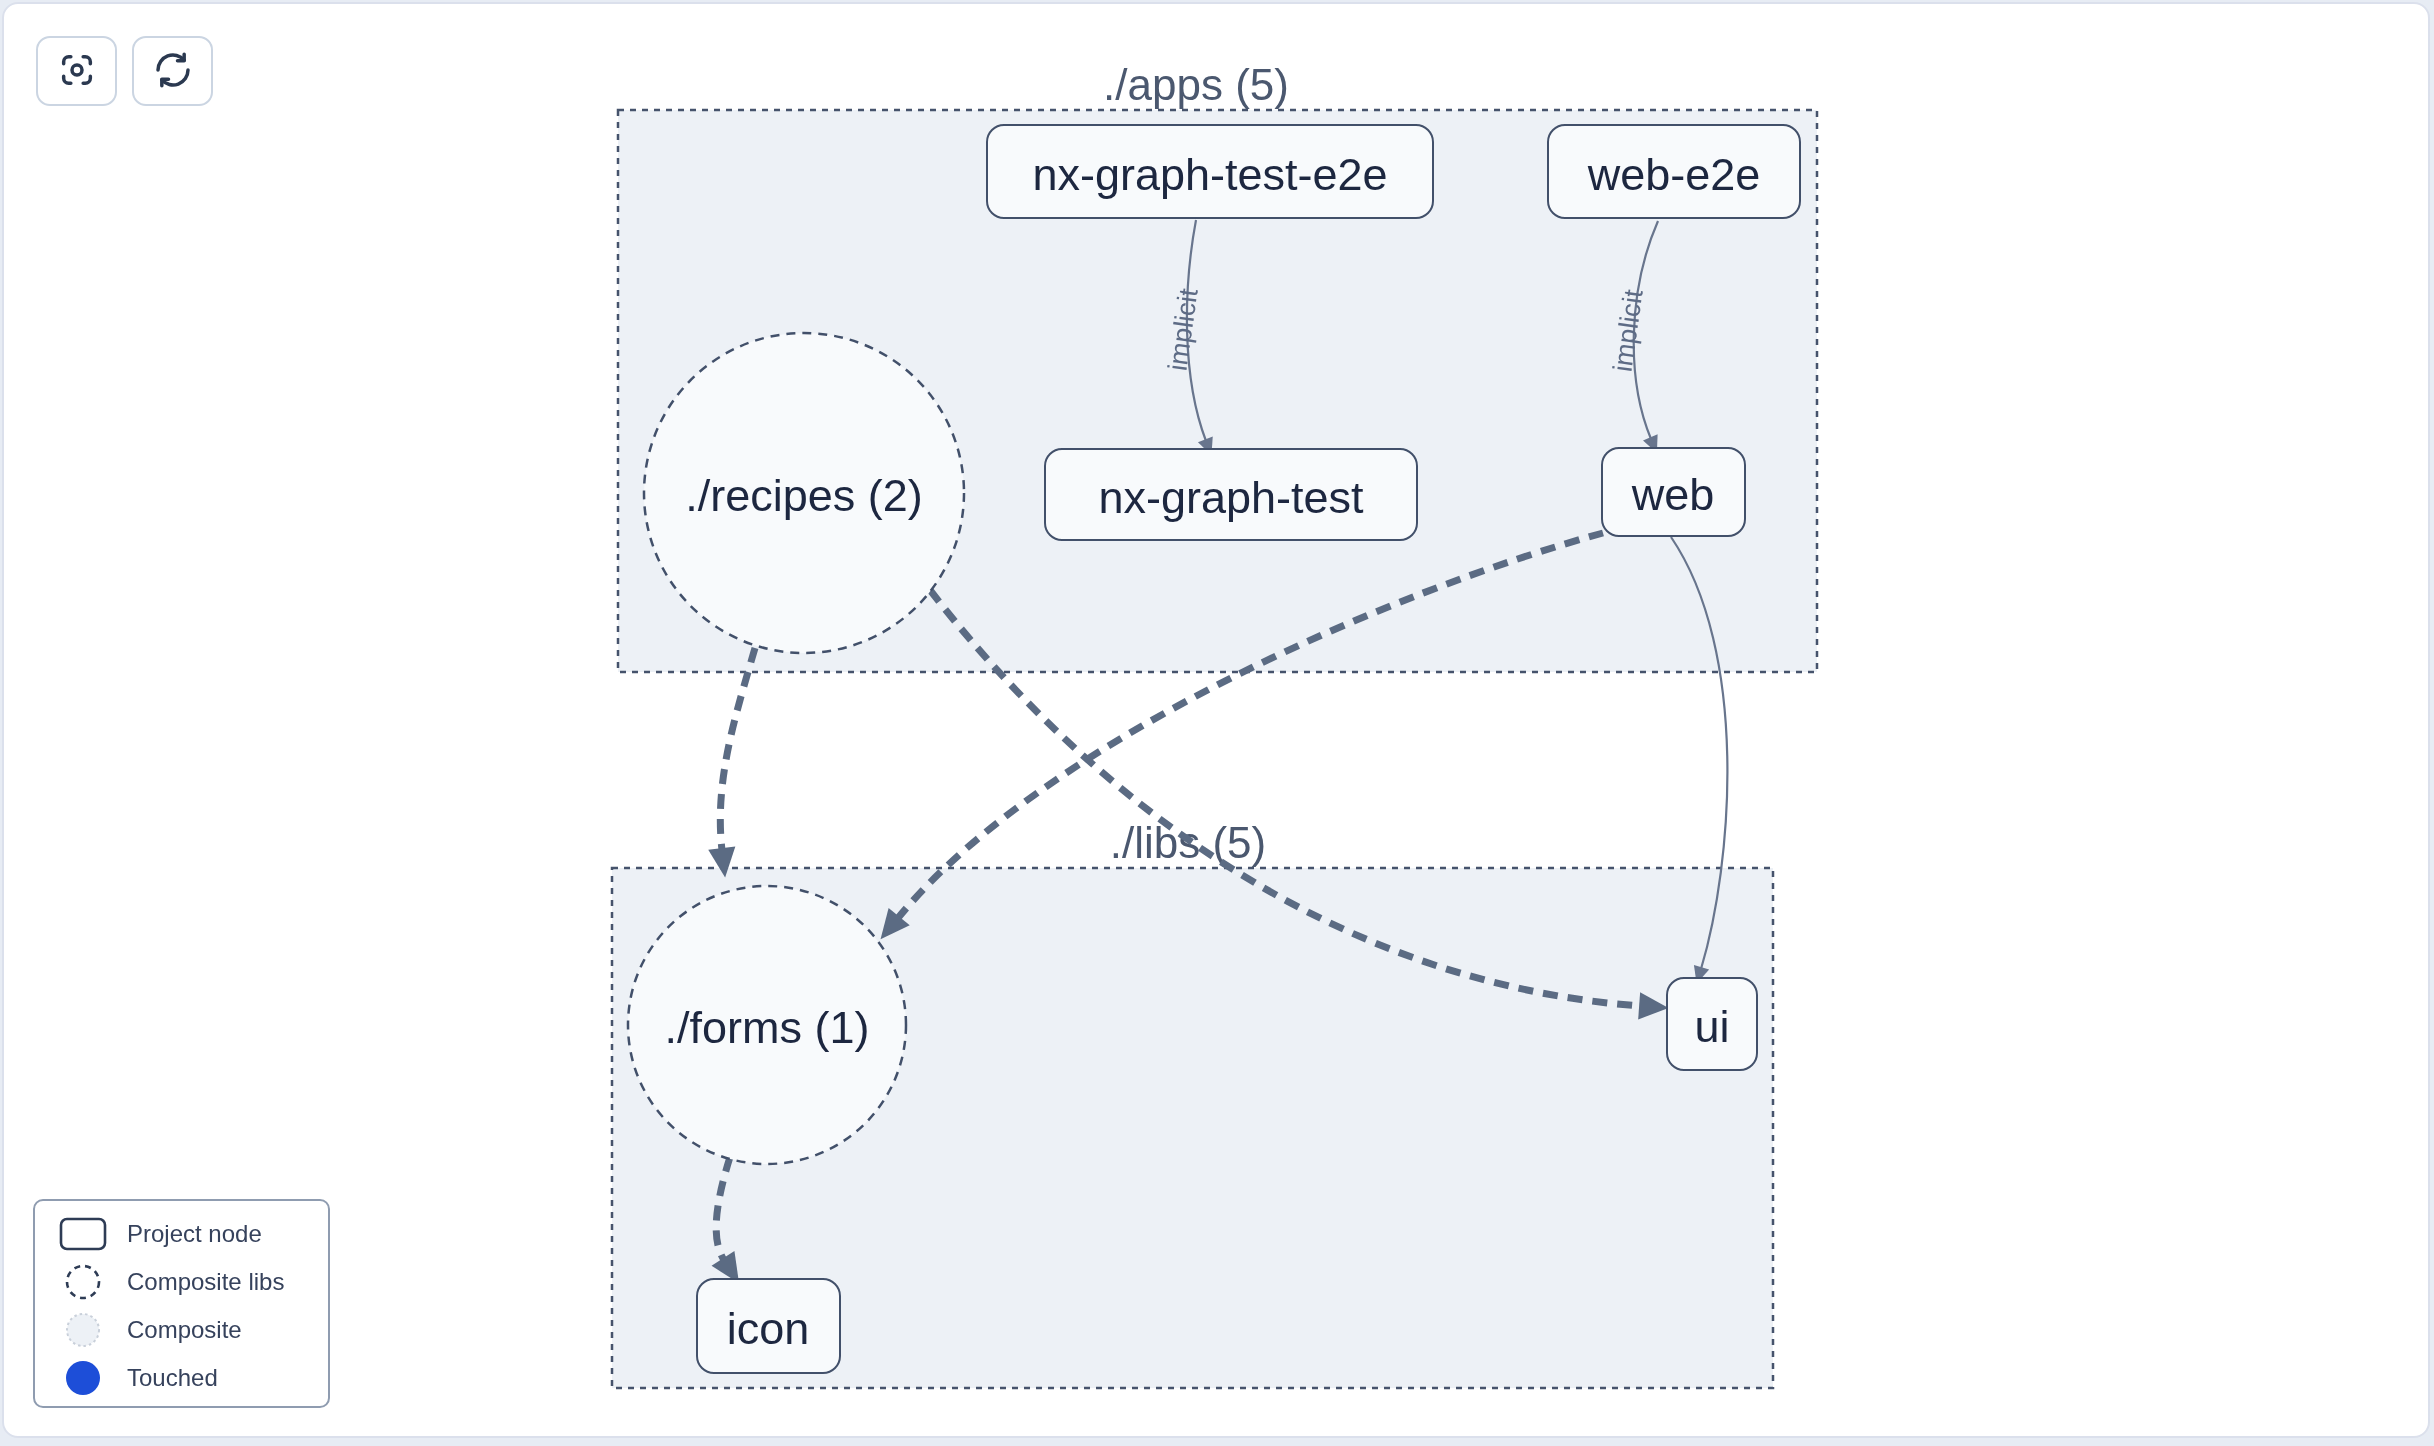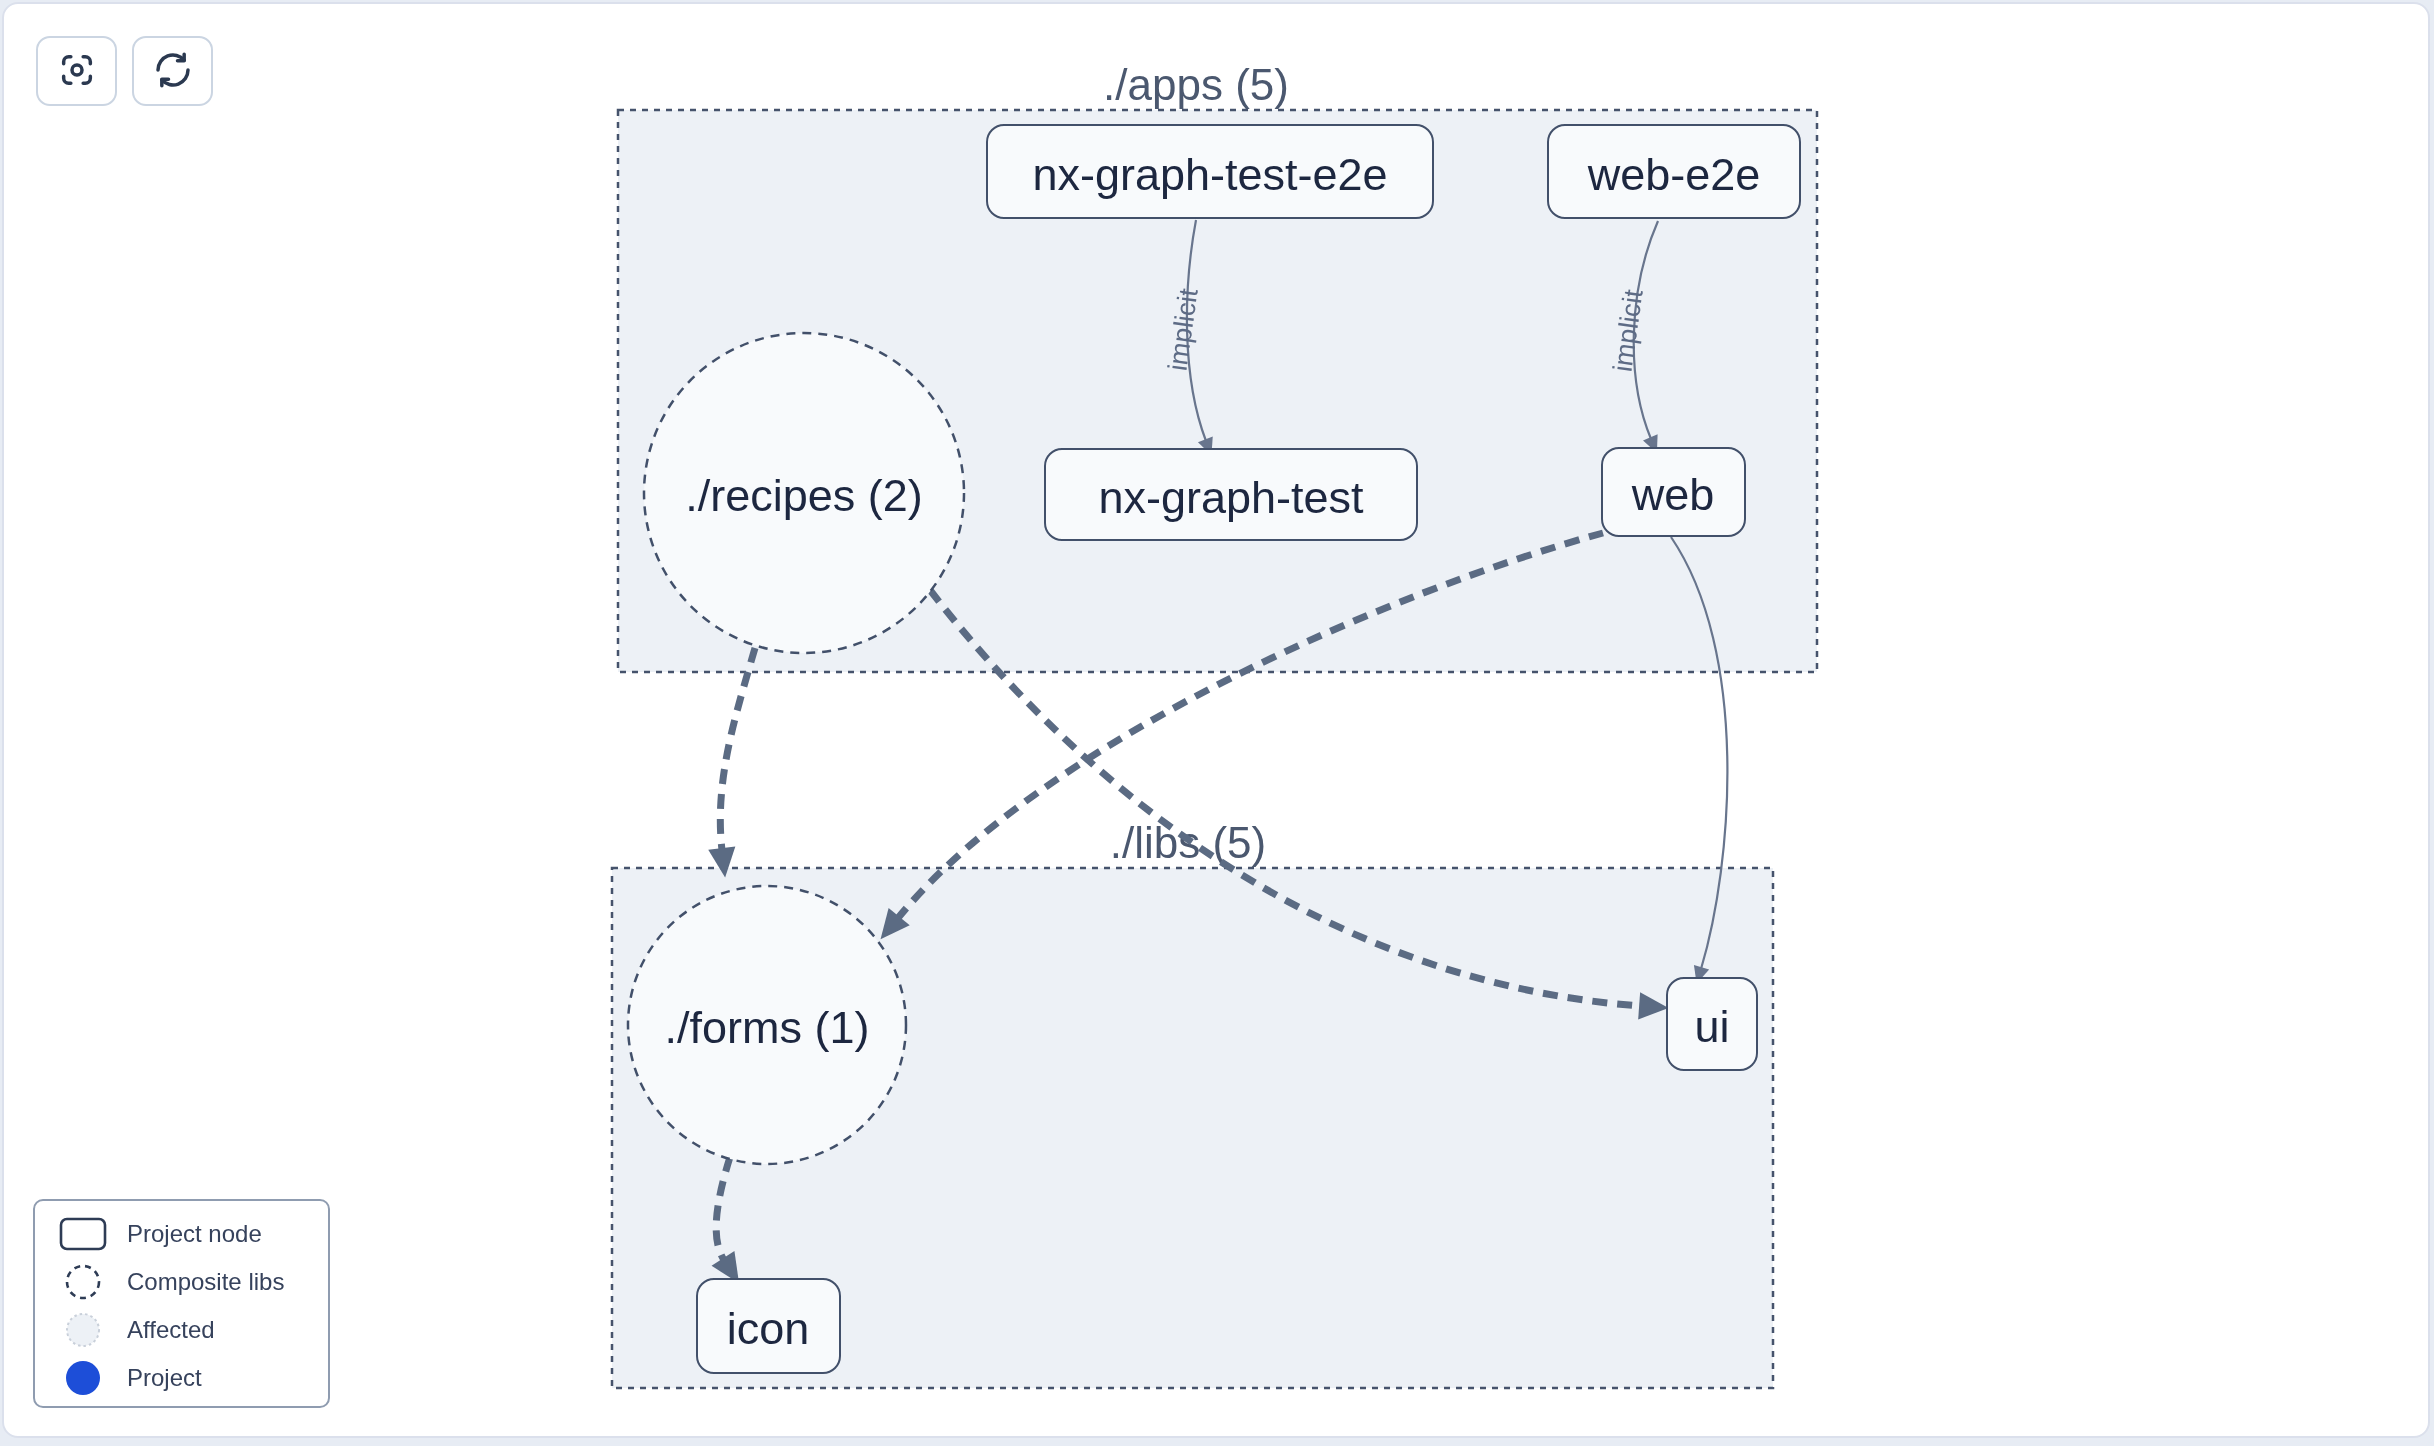--- a/index.html
+++ b/index.html
@@ -189,23 +189,23 @@
       </svg>
     </span>
     <span class="legend-label">Composite libs</span>
   </div>
   <div class="legend-row">
     <span class="legend-swatch">
       <svg width="38" height="38" viewBox="0 0 38 38">
         <circle cx="19" cy="19" r="16" stroke="#c9d0da" stroke-width="2" stroke-dasharray="2.5 3" fill="#edf1f6"></circle>
       </svg>
     </span>
-    <span class="legend-label">Affected</span>
+    <span class="legend-label">Composite</span>
   </div>
   <div class="legend-row">
     <span class="legend-swatch">
       <svg width="38" height="38" viewBox="0 0 38 38">
         <circle cx="19" cy="19" r="17" fill="#1d4ed8"></circle>
       </svg>
     </span>
-    <span class="legend-label">Project</span>
+    <span class="legend-label">Touched</span>
   </div>
 </div>
 
 </body></html>

